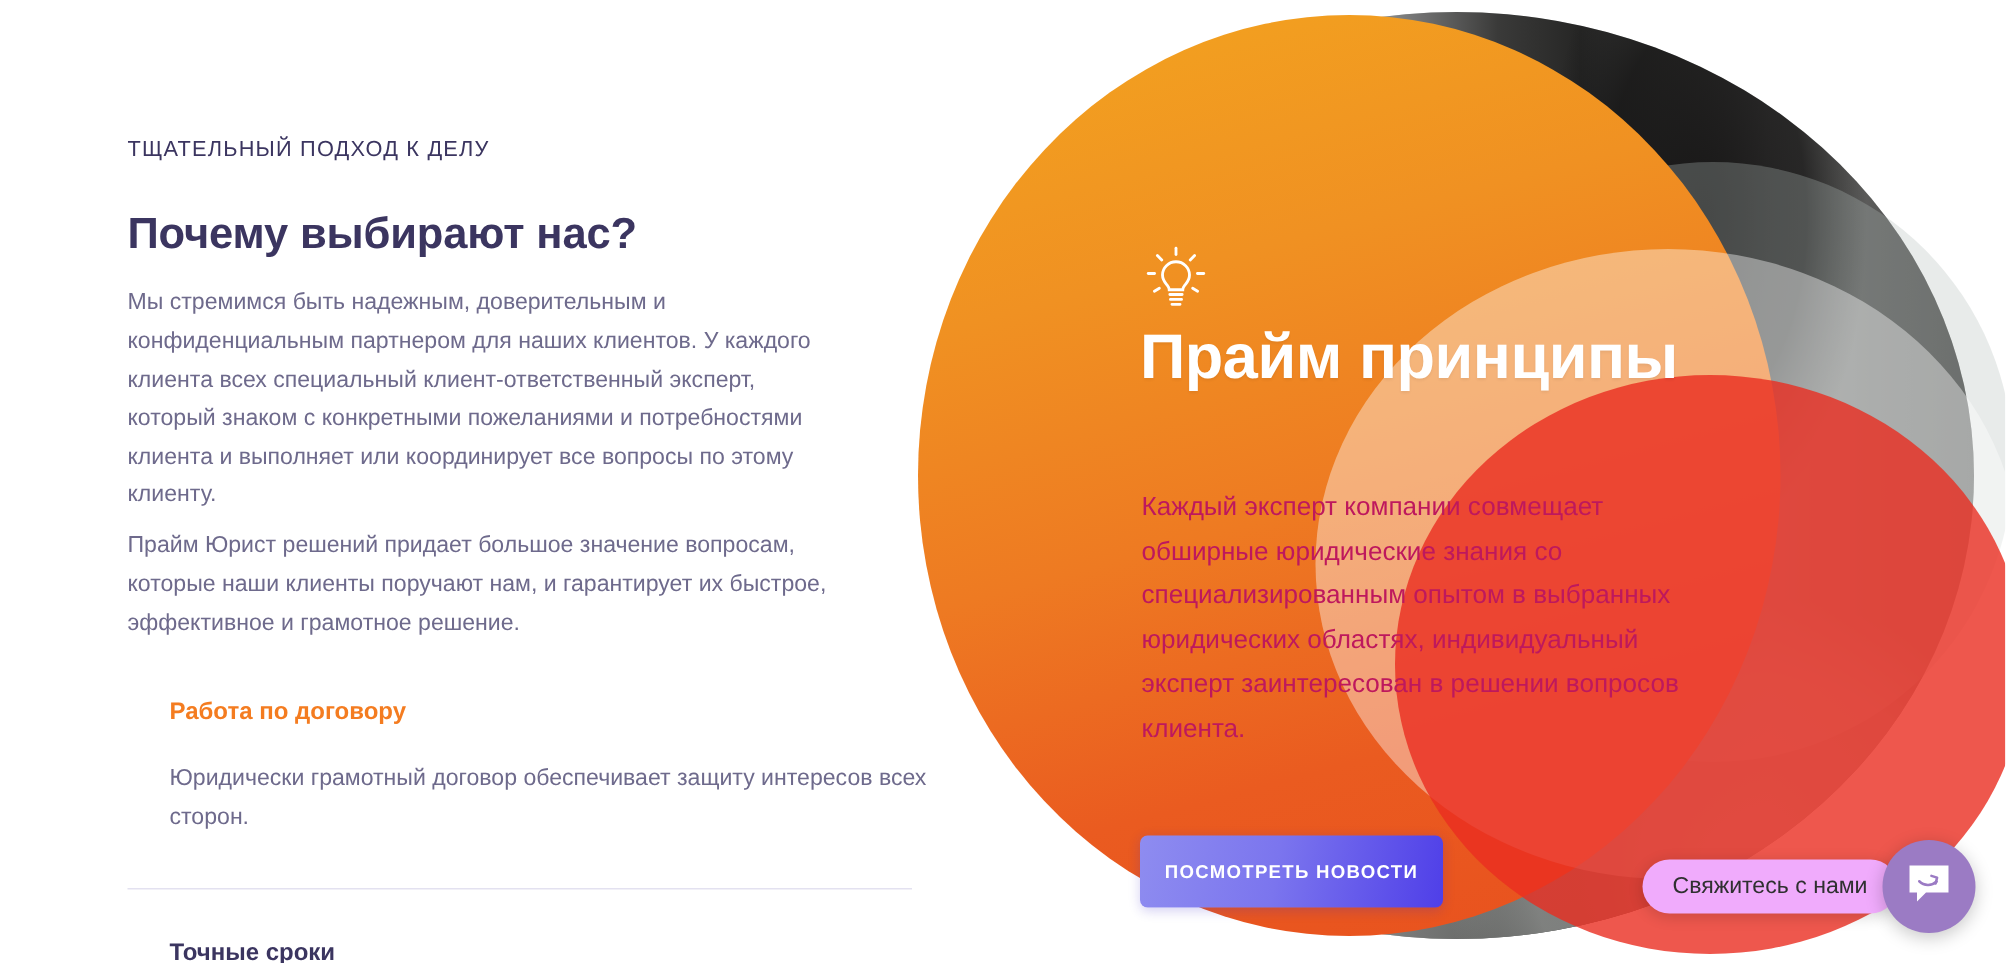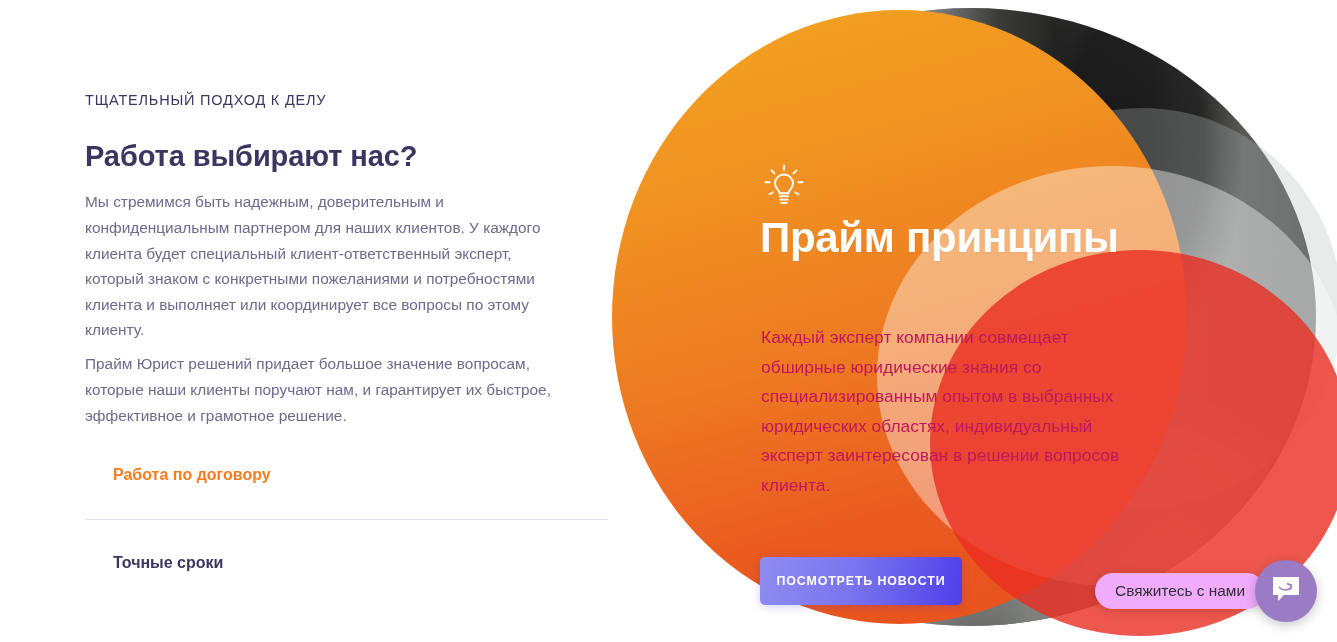--- a/index.html
+++ b/index.html
@@ -162,30 +162,31 @@
 </style>
 </head>
 <body>
 
 <div class="page">
 
   <div class="left-col">
 
     <div class="eyebrow">ТЩАТЕЛЬНЫЙ ПОДХОД К ДЕЛУ</div>
 
-    <h1 class="headline">Работа выбирают нас?</h1>
-
-    <p class="body-para p1">Мы стремимся быть надежным, доверительным и конфиденциальным партнером для наших клиентов. У каждого клиента будет специальный клиент-ответственный эксперт, который знаком с конкретными пожеланиями и потребностями клиента и  выполняет или координирует все вопросы по этому клиенту.</p>
+    <h1 class="headline">Почему выбирают нас?</h1>
+
+    <p class="body-para p1">Мы стремимся быть надежным, доверительным и конфиденциальным партнером для наших клиентов. У каждого клиента всех специальный клиент-ответственный эксперт, который знаком с конкретными пожеланиями и потребностями клиента и  выполняет или координирует все вопросы по этому клиенту.</p>
 
     <p class="body-para p2">Прайм Юрист решений придает большое значение вопросам, которые наши клиенты поручают нам, и гарантирует их быстрое, эффективное и грамотное решение.</p>
 
     <div class="accordion">
 
       <div class="acc-item">
         <div class="acc-title open">Работа по договору</div>
+        <div class="acc-body">Юридически грамотный договор обеспечивает защиту интересов всех сторон.</div>
       </div>
 
       <div class="sp-a"></div>
       <div class="acc-divider"></div>
       <div class="sp-b"></div>
 
       <div class="acc-item">
         <div class="acc-title">Точные сроки</div>
       </div>
 

